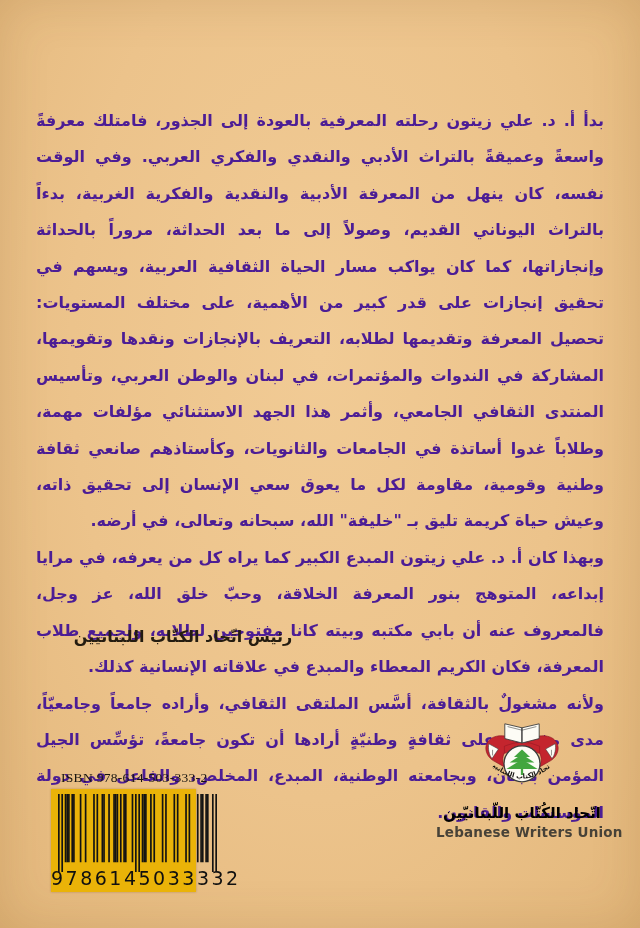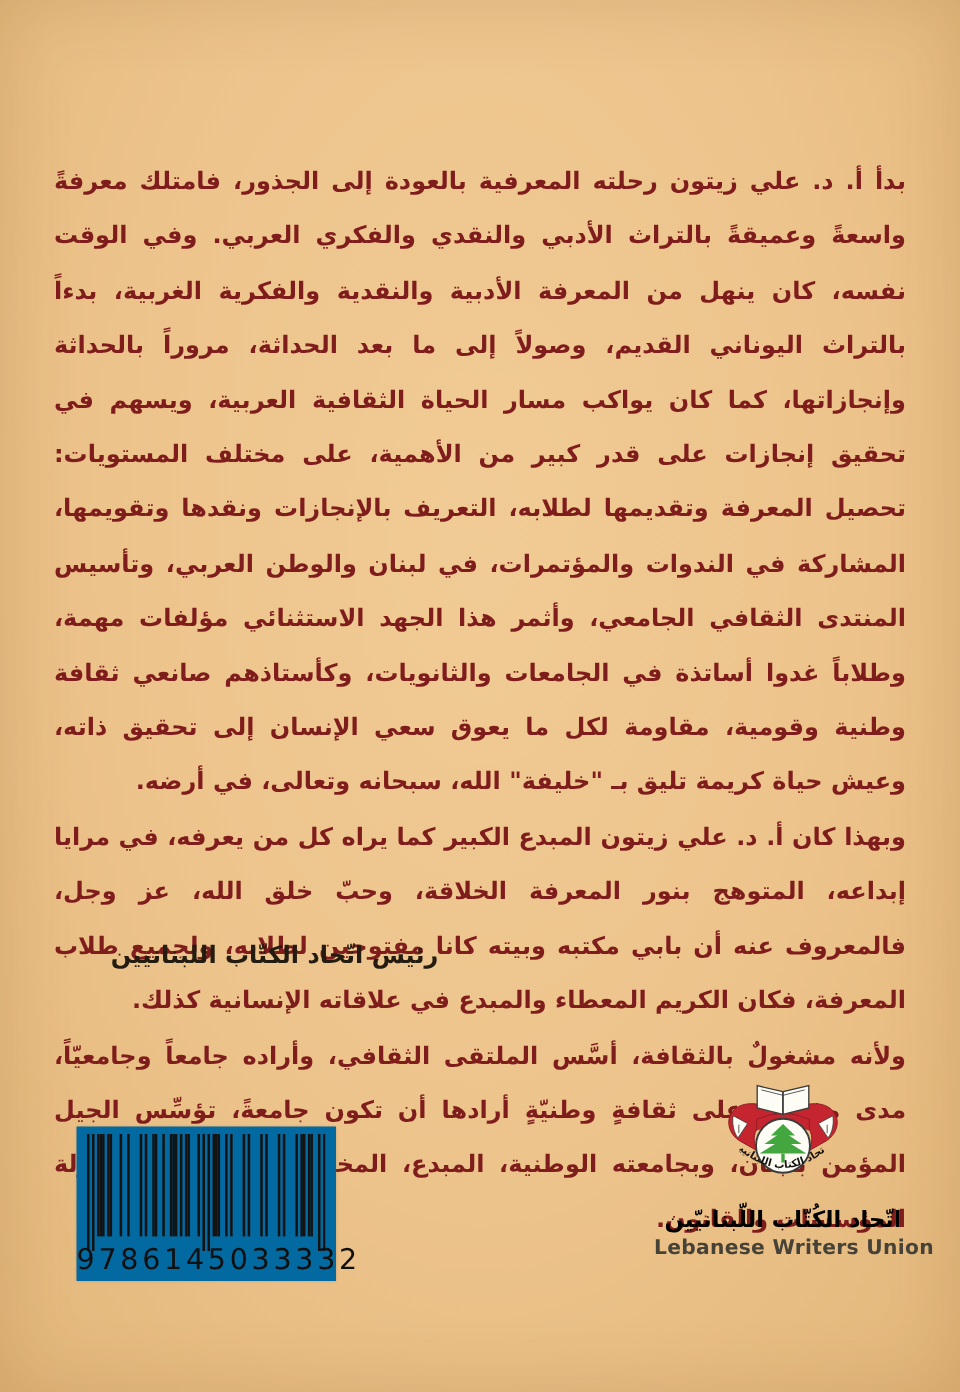--- a/index.html
+++ b/index.html
@@ -6,38 +6,38 @@
   body{
     width:640px;height:928px;position:relative;overflow:hidden;
     background:radial-gradient(ellipse at 50% 38%, #f1cb95 0%, #ecc38b 55%, #e3b77b 100%);
     box-shadow:inset 0 0 50px rgba(110,70,20,.16);
     font-family:"DejaVu Sans", sans-serif;
   }
   .blurb{
     position:absolute;top:103px;left:36px;right:36px;
     direction:rtl;text-align:justify;
     font-size:16px;font-weight:bold;line-height:36.4px;
-    color:#7f1d1d;
+    color:#4c1d95;
   }
   .blurb p{margin:0;}
   .signature{
     position:absolute;top:621px;left:52px;width:262px;
     direction:rtl;text-align:center;
     font-weight:bold;color:#241c10;
   }
   .signature .sig-name{font-size:16.5px;line-height:30px;}
   .signature .sig-title{font-size:16px;line-height:31px;}
   .isbn-label{
     position:absolute;left:61px;top:770px;
     font-family:"Liberation Serif", serif;
     font-size:13.5px;color:#171410;letter-spacing:.3px;white-space:nowrap;
   }
   .barcode-box{
-    position:absolute;left:51px;top:751px;width:173px;height:103px;
-    background:#0369a1;box-shadow:0 0 2px rgba(90,60,20,.35);
+    position:absolute;left:51px;top:789px;width:145px;height:103px;
+    background:#eab308;box-shadow:0 0 2px rgba(90,60,20,.35);
   }
   .barcode-svg{position:absolute;left:7px;top:5px;width:159px;height:78px;}
   .barcode-number{
     position:absolute;left:0;right:0;bottom:3px;text-align:center;
     font-size:19px;color:#101010;letter-spacing:2.5px;white-space:nowrap;
     font-family:"DejaVu Sans", sans-serif;
   }
   .publisher{
     position:absolute;left:436px;top:722px;width:172px;text-align:center;
   }

